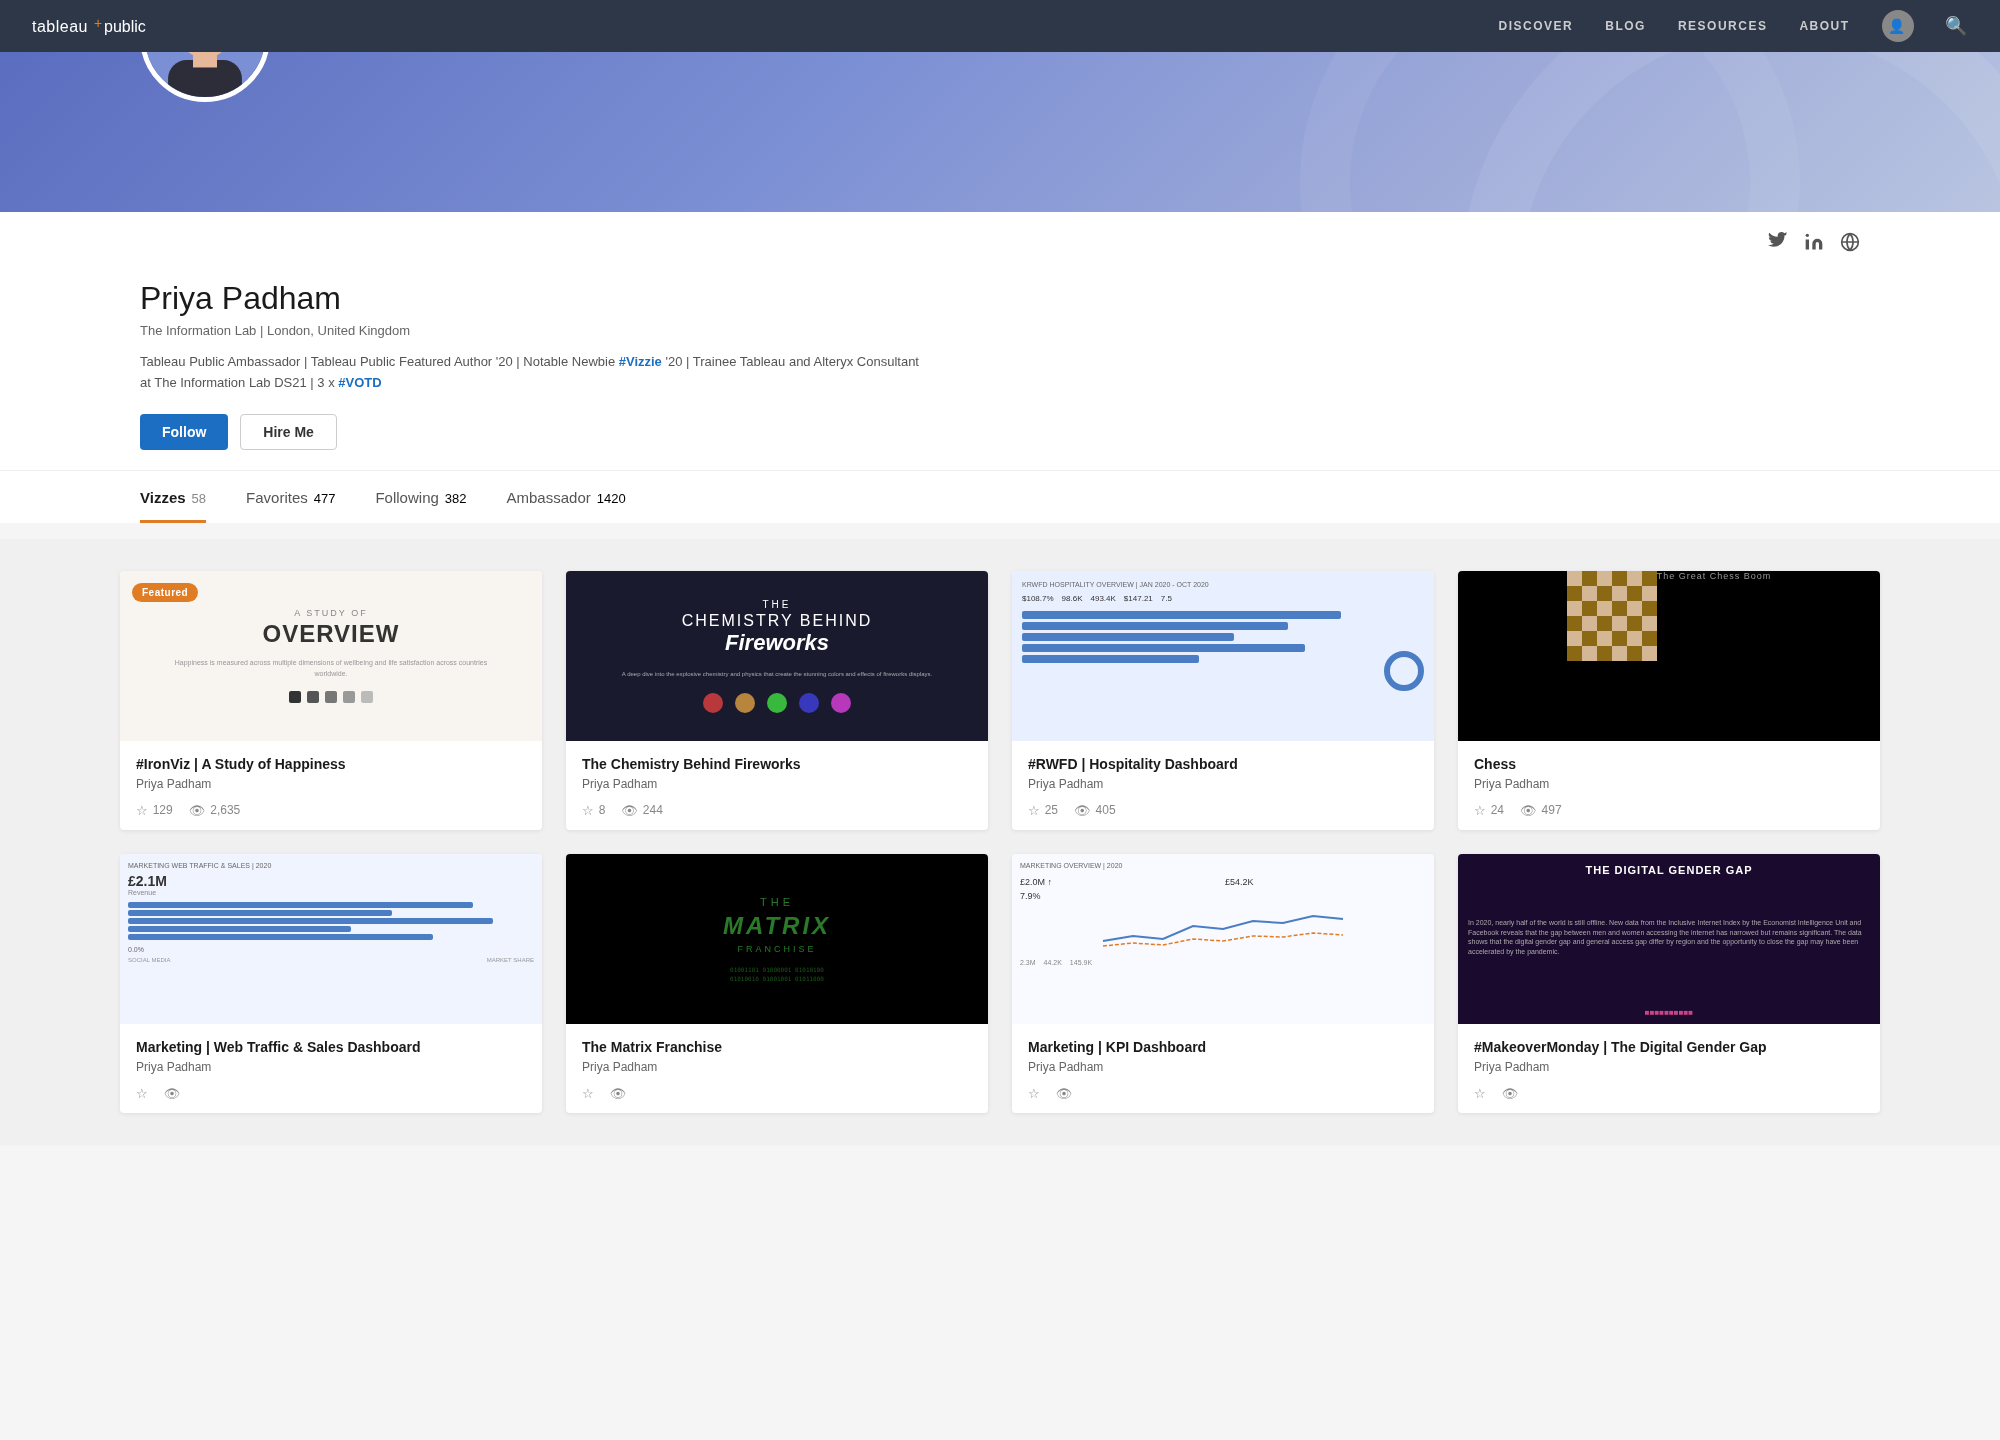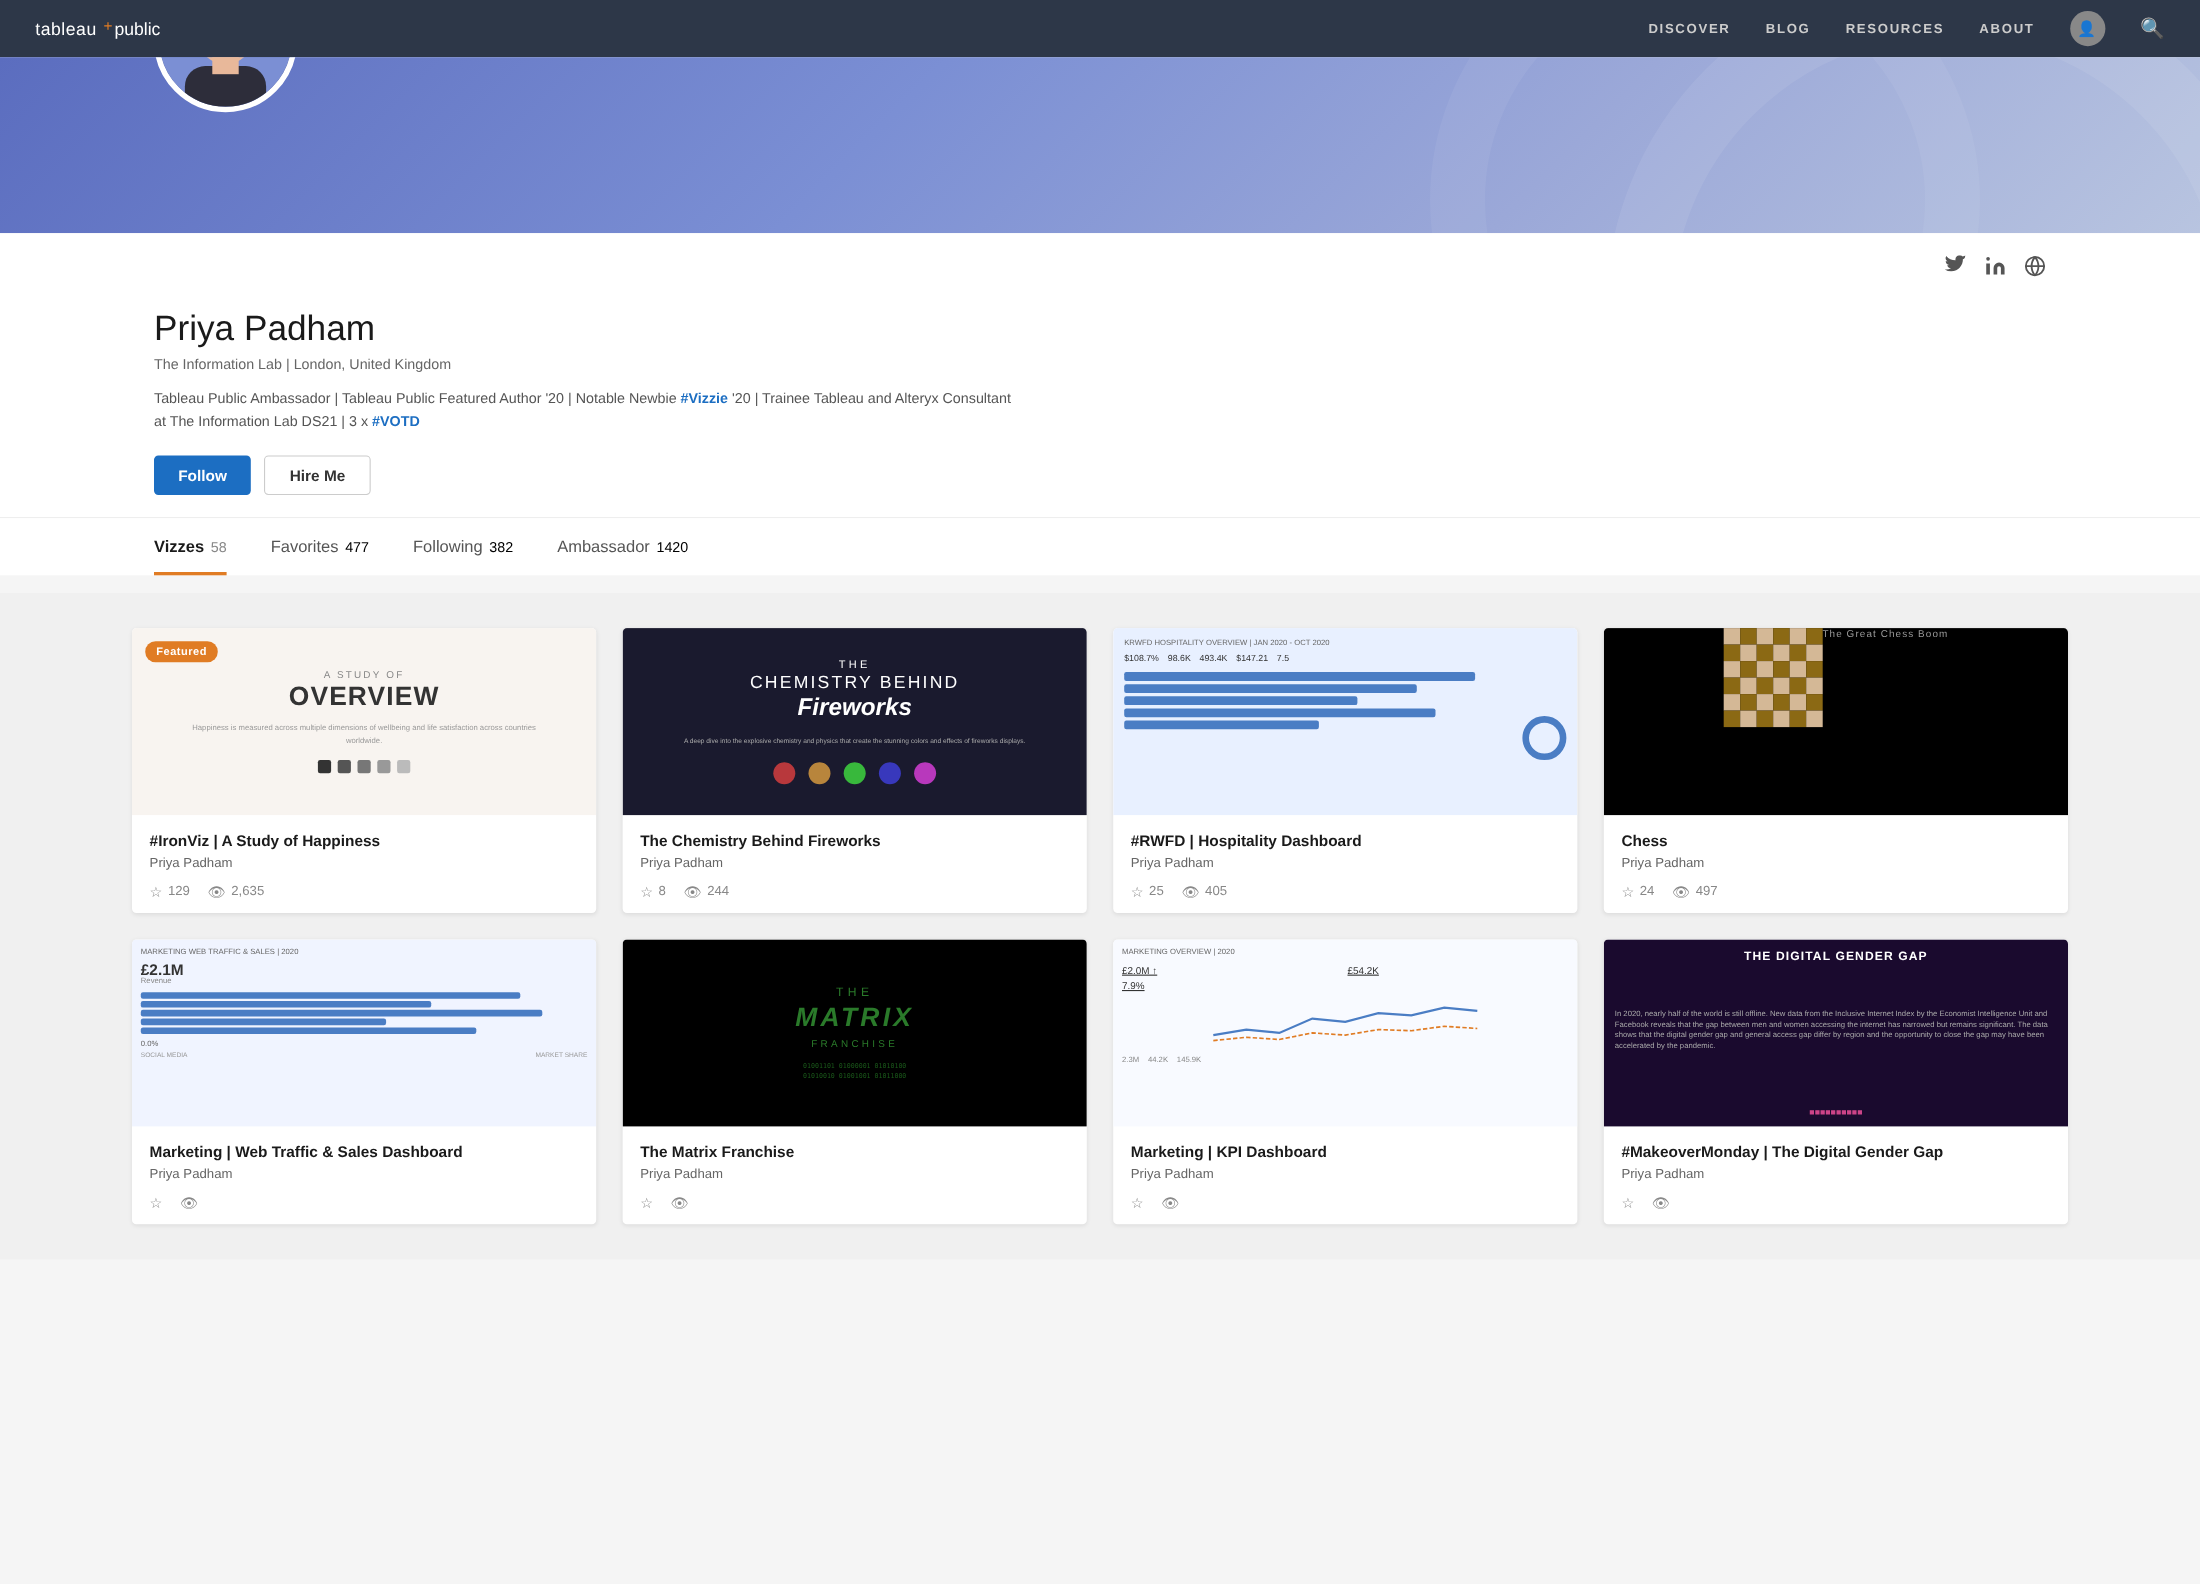--- a/index.html
+++ b/index.html
@@ -334,21 +334,21 @@
     }
     .matrix-title { font-size: 24px; font-weight: 700; color: #2a7a2a; letter-spacing: 3px; font-style: italic; }
     .matrix-sub { font-size: 9px; color: #2a7a2a; letter-spacing: 3px; margin-top: 4px; }
 
     .thumb-kpi {
       background: #f8faff;
       padding: 8px;
     }
     .kpi-header { font-size: 7px; color: #666; margin-bottom: 8px; }
     .kpi-metrics { display: grid; grid-template-columns: 1fr 1fr; gap: 4px; }
-    .kpi-metric { font-size: 9px; color: #333; text-decoration: underline; }
+    .kpi-metric { font-size: 9px; color: #333; }
 
     .thumb-gender {
       background: #1a0a2e;
       display: flex;
       flex-direction: column;
       padding: 10px;
       gap: 36px;
     }
     .gender-title { font-size: 11px; font-weight: 700; color: #fff; text-align: center; letter-spacing: 1px; margin-bottom: 6px; }
     .gender-body { font-size: 7px; color: #aaa; line-height: 1.4; }

